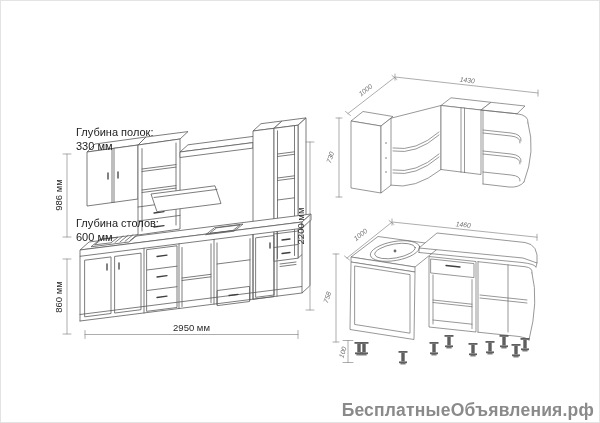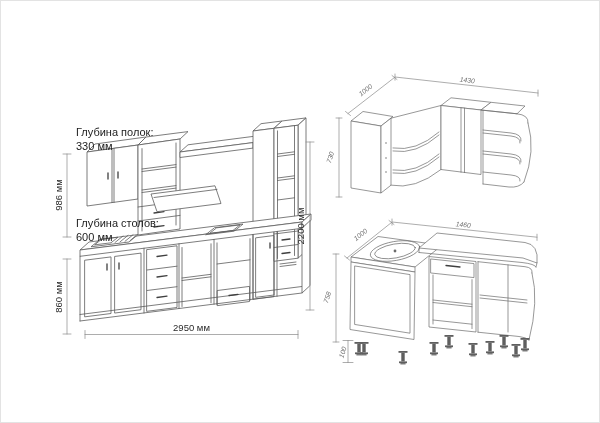--- a/index.html
+++ b/index.html
@@ -160,13 +160,14 @@
                         M391,221 L536,236.2 M391,218 L391,224.2 M536,233.2 L536,239.4
                         M335,253 L335,341 M332,253 L338,253 M332,341 L338,341
                         M342,339.5 L352,339.5 M342,361.5 L352,361.5 M347,339.5 L347,361.5"></path>
     <text class="t-dims" x="361" y="235.5" text-anchor="middle" transform="rotate(-38 361 235.5)">1000</text>
     <text class="t-dims" x="462" y="226" text-anchor="middle" transform="rotate(6 462 226)">1460</text>
     <text class="t-dims" x="328.5" y="297" text-anchor="middle" transform="rotate(-72 328.5 297)">758</text>
     <text class="t-dims" x="344" y="352" text-anchor="middle" transform="rotate(-72 344 352)">100</text>
   </g>
 </svg>
 
+<div class="watermark">БесплатныеОбъявления.рф</div>
 </div>
 
 </body></html>

